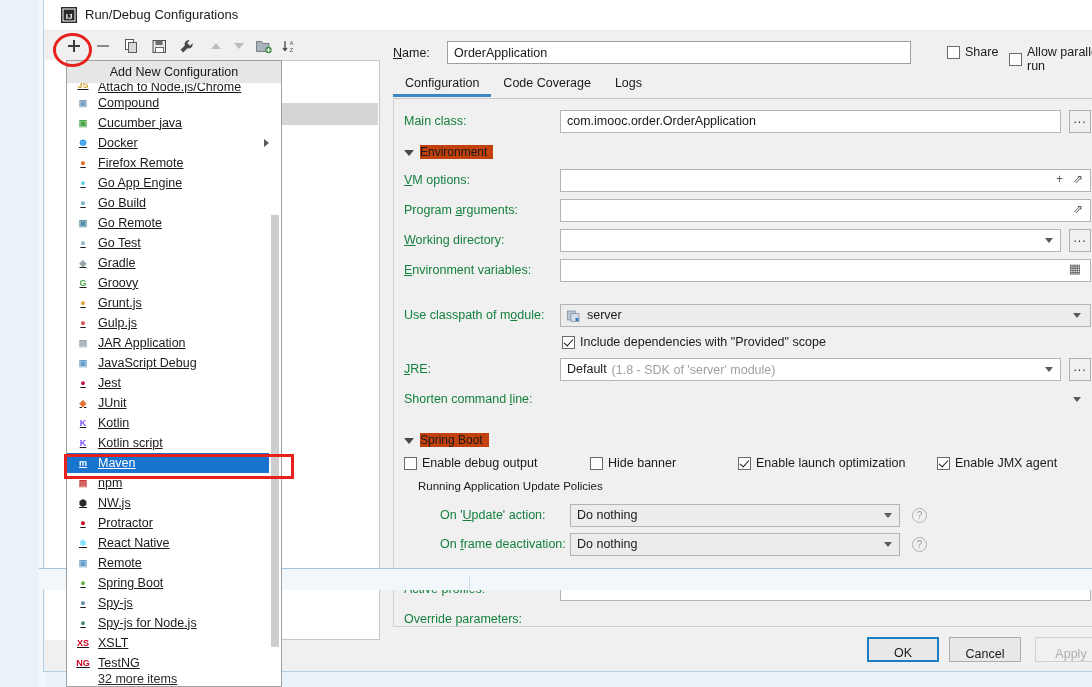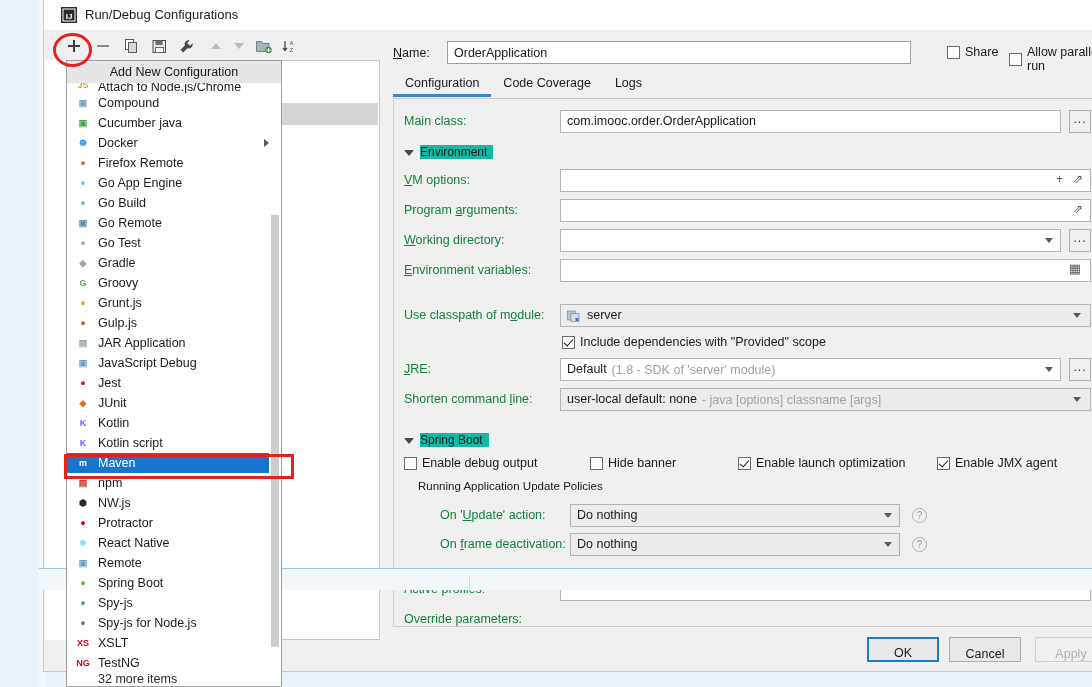--- a/index.html
+++ b/index.html
@@ -104,21 +104,21 @@
     z-index: 20; overflow: hidden;
   }
   .popup-header {
     position: relative; height: 22px; background: #e6e6e6;
     display: flex; align-items: center; justify-content: center;
     font-size: 12.5px; color: #1a1a1a;
   }
   .popup-list { position: relative; }
   .pop-item {
     position: relative; height: 20px; display: flex; align-items: center;
-    padding-left: 8px; font-size: 12.5px; white-space: nowrap;
+    padding-left: 8px; font-size: 12.5px; white-space: nowrap; text-decoration: underline;
   }
   .pop-item.clipped { height: 10px; overflow: hidden; align-items: flex-end; }
   .pop-item .ic {
     width: 16px; height: 16px; margin-right: 7px; flex: 0 0 16px;
     display: flex; align-items: center; justify-content: center;
     font-size: 9px; font-weight: bold; line-height: 1;
   }
   .pop-item .lbl { line-height: 1; }
   .pop-item.selected { background: #1874cd; color: #ffffff; }
   .pop-item .submenu-arrow {
@@ -235,21 +235,21 @@
   
   .grp {
     position: absolute; left: 10px; right: 14px; height: 16px;
   }
   .grp .tri {
     position: absolute; left: 0; top: 5px; width: 0; height: 0;
     border-left: 5px solid transparent; border-right: 5px solid transparent;
     border-top: 6px solid #4a4a4a;
   }
   .grp .gt {
-    position: absolute; left: 16px; top: 0; font-size: 12px; background: #14b8a6;
+    position: absolute; left: 16px; top: 0; font-size: 12px; background: #c2410c;
     padding-right: 6px;
   }
   .grp .gline {
     position: absolute; left: 16px; right: 0; top: 8px; height: 1px;
     background: #d0d0d0; z-index: -1;
   }
   .grp-inner {
     position: absolute; left: 24px; right: 20px; height: 16px;
   }
   .grp-inner .gt {
@@ -606,24 +606,20 @@
             <span class="hint">(1.8 - SDK of 'server' module)</span>
           </div>
           <span class="dd-arrow" style="right:52px; top:9px"></span>
           <div class="btn-ellipsis" style="right:14px; top:0">
             <span>...</span>
           </div>
         </div>
 
         <div class="row" style="top:288px">
           <span class="fl" style="left:10px; top:4px">Shorten command <u>l</u>ine:</span>
-          <div class="field gray" style="left:166px; right:14px; top:0">
-            <span class="val">user-local default: none</span>
-            <span class="hint">- java [options] classname [args]</span>
-          </div>
           <span class="dd-arrow" style="right:24px; top:9px"></span>
         </div>
 
         <div class="grp" style="top:333px">
           <span class="tri"></span>
           <span class="gline"></span>
           <span class="gt">Spring Boot</span>
         </div>
 
         <div class="row" style="top:354px">

